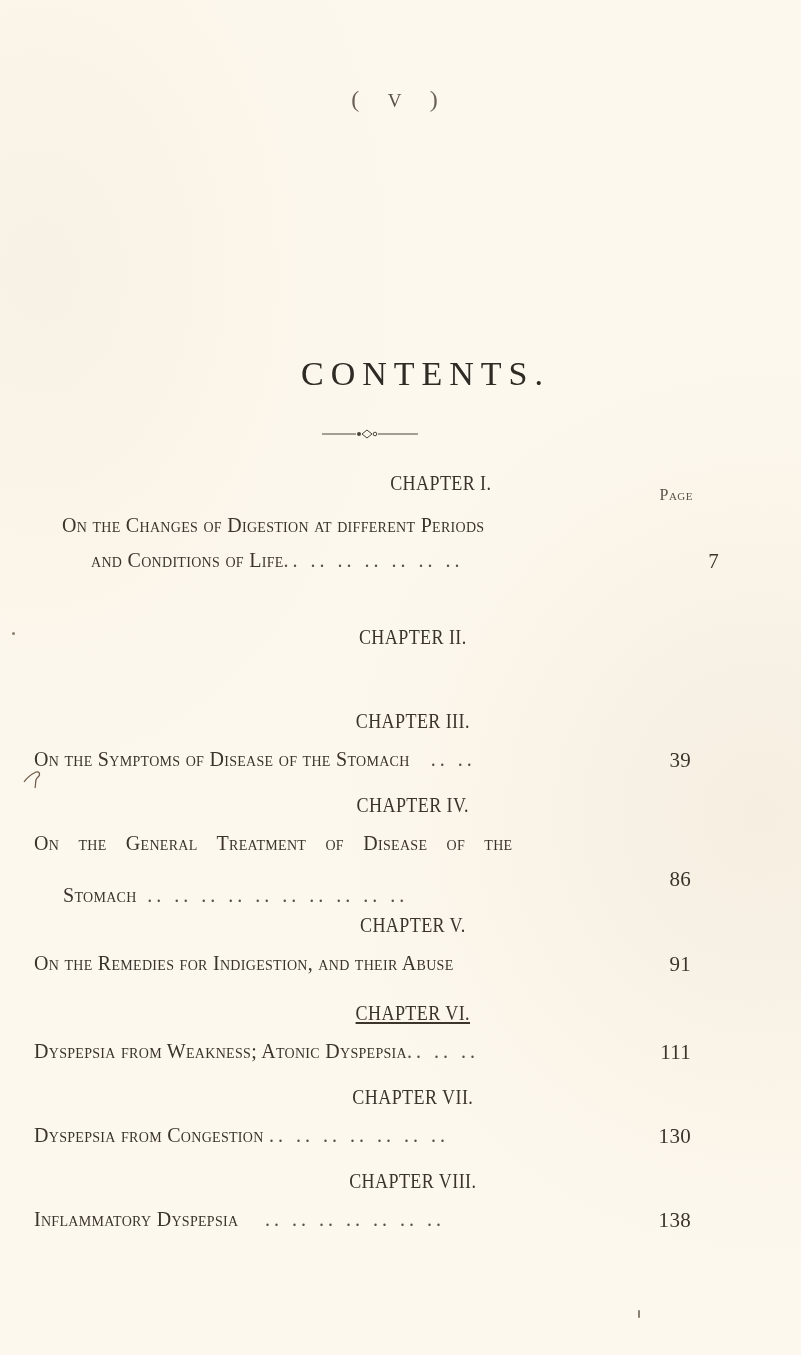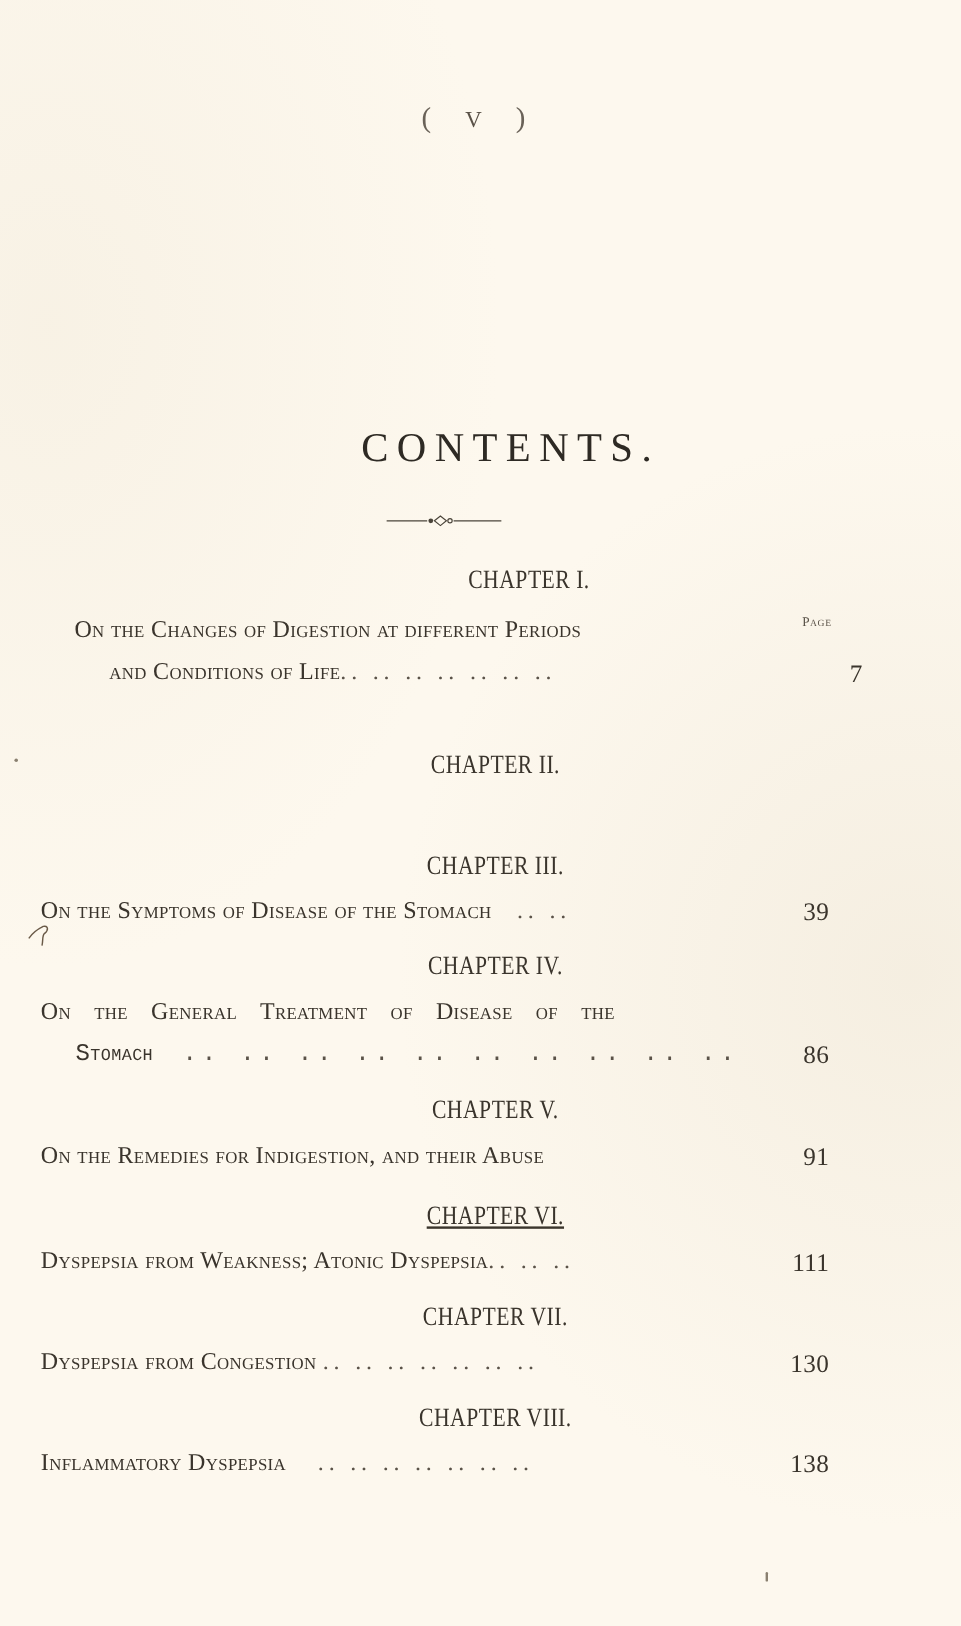--- a/index.html
+++ b/index.html
@@ -75,23 +75,23 @@
     .entry .title-line.indent { left: 63px; }
     .entry .leader { color: #5a5248; letter-spacing: 4px; }
     .entry .page-num {
       position: absolute;
       right: 110px;
       font-variant: normal;
       font-size: 21px;
     }
     .page-label {
       position: absolute;
-      top: 513px;
+      top: 486px;
       right: 108px;
-      font-size: 11px;
+      font-size: 16px;
       font-variant: small-caps;
       color: #5a5248;
       letter-spacing: 0.5px;
     }
     .pencil-mark {
       position: absolute;
       top: 766px;
       left: 22px;
       width: 22px;
       height: 24px;
@@ -152,21 +152,21 @@
   </div>
 
   <svg class="pencil-mark" viewBox="0 0 22 24">
     <path d="M2 16 C6 10, 10 8, 14 6 C18 5, 19 9, 15 12 C13 14, 14 18, 13 22" fill="none" stroke="#6a5a48" stroke-width="1.2"></path>
   </svg>
 
   <div class="chapter-block" style="top:792px;">
     <div class="chapter-heading">CHAPTER IV.</div>
     <div class="entry" style="height:70px; margin-top:14px;">
       <span class="title-line" style="top:0; word-spacing:14px;">On the General Treatment of Disease of the</span>
-      <span class="title-line indent" style="top:35px;font-family:Liberation Mono, monospace;">
+      <span class="title-line indent" style="top:52px;">
         <span>Stomach</span>&nbsp;&nbsp;<span class="leader">.. .. .. .. .. .. .. .. .. ..</span>
       </span>
       <span class="page-num" style="top:35px;">86</span>
     </div>
   </div>
 
   <div class="chapter-block" style="top:912px;">
     <div class="chapter-heading">CHAPTER V.</div>
     <div class="entry" style="height:30px; margin-top:14px;">
       <span class="title-line" style="top:0;">On the Remedies for Indigestion, and their Abuse</span>

